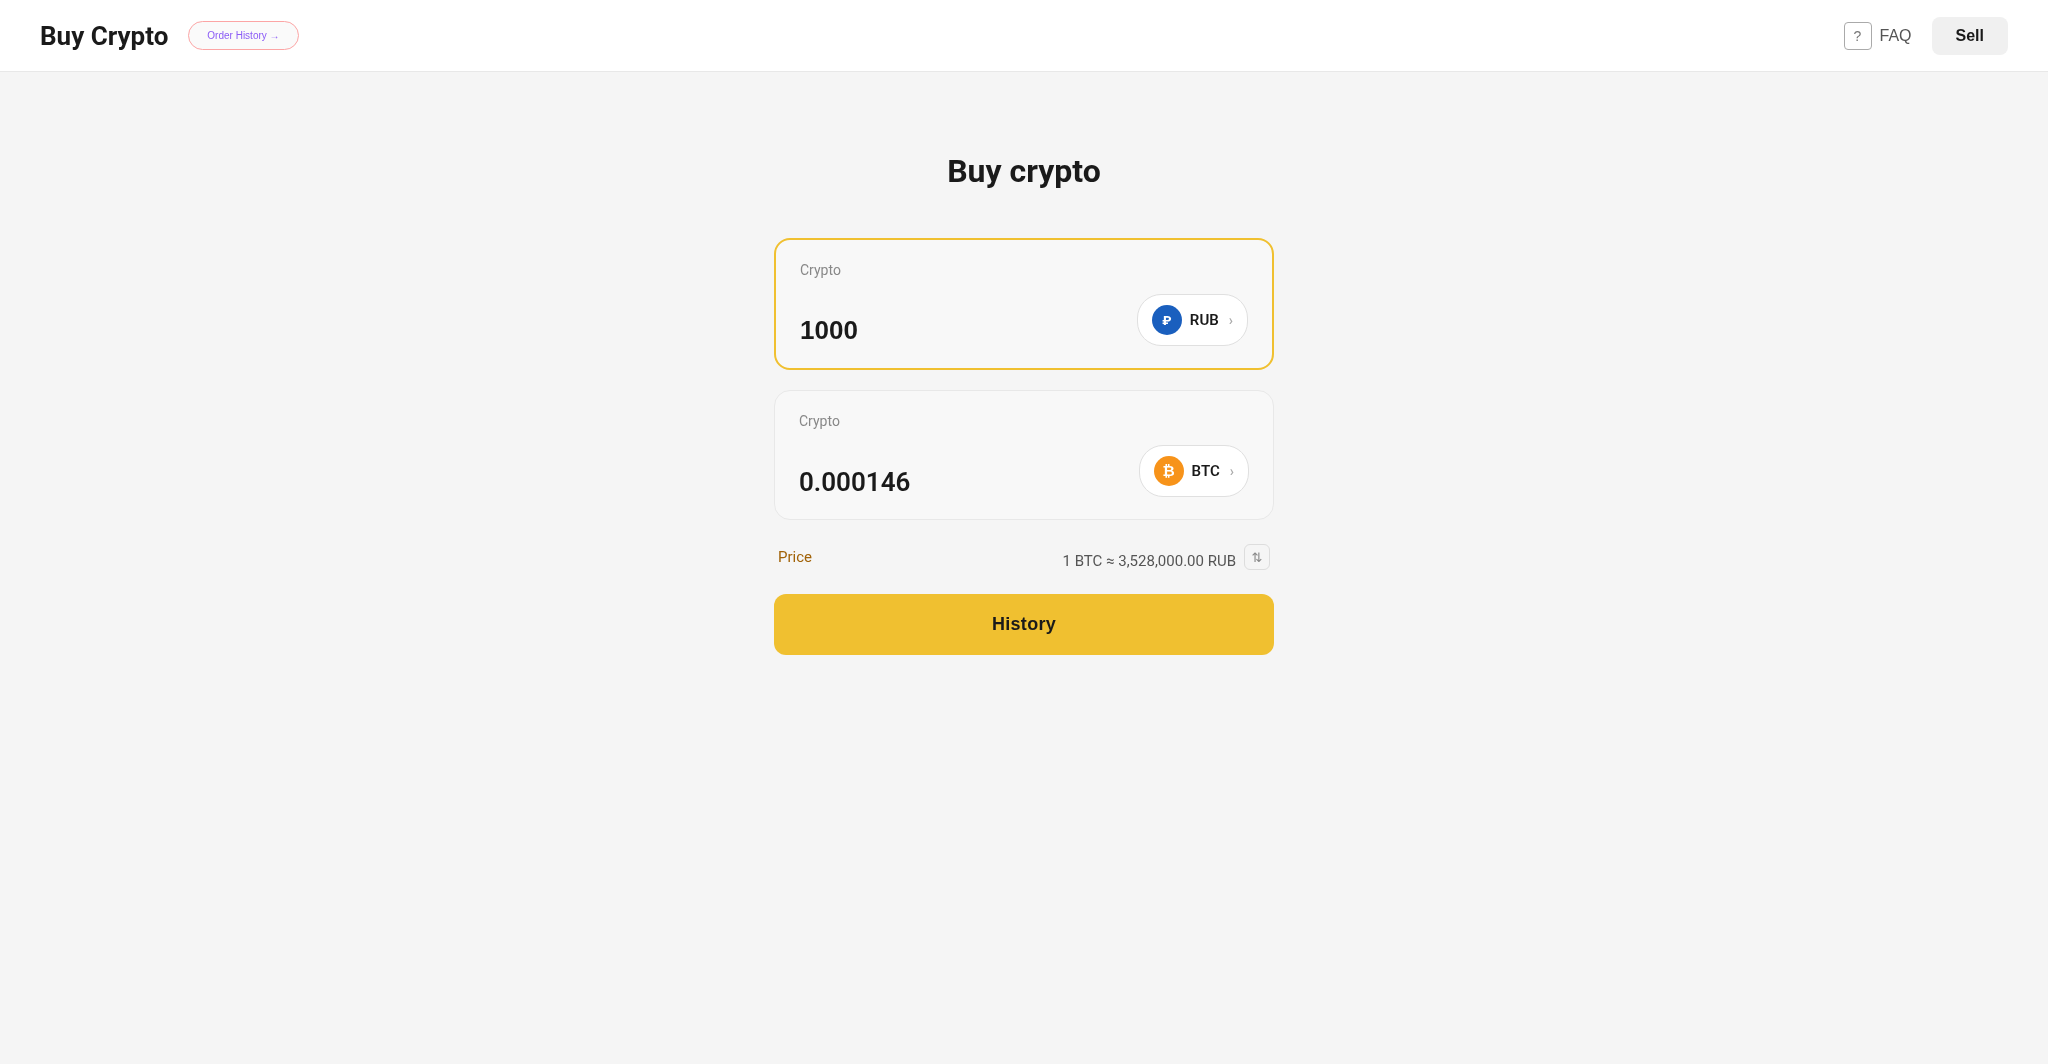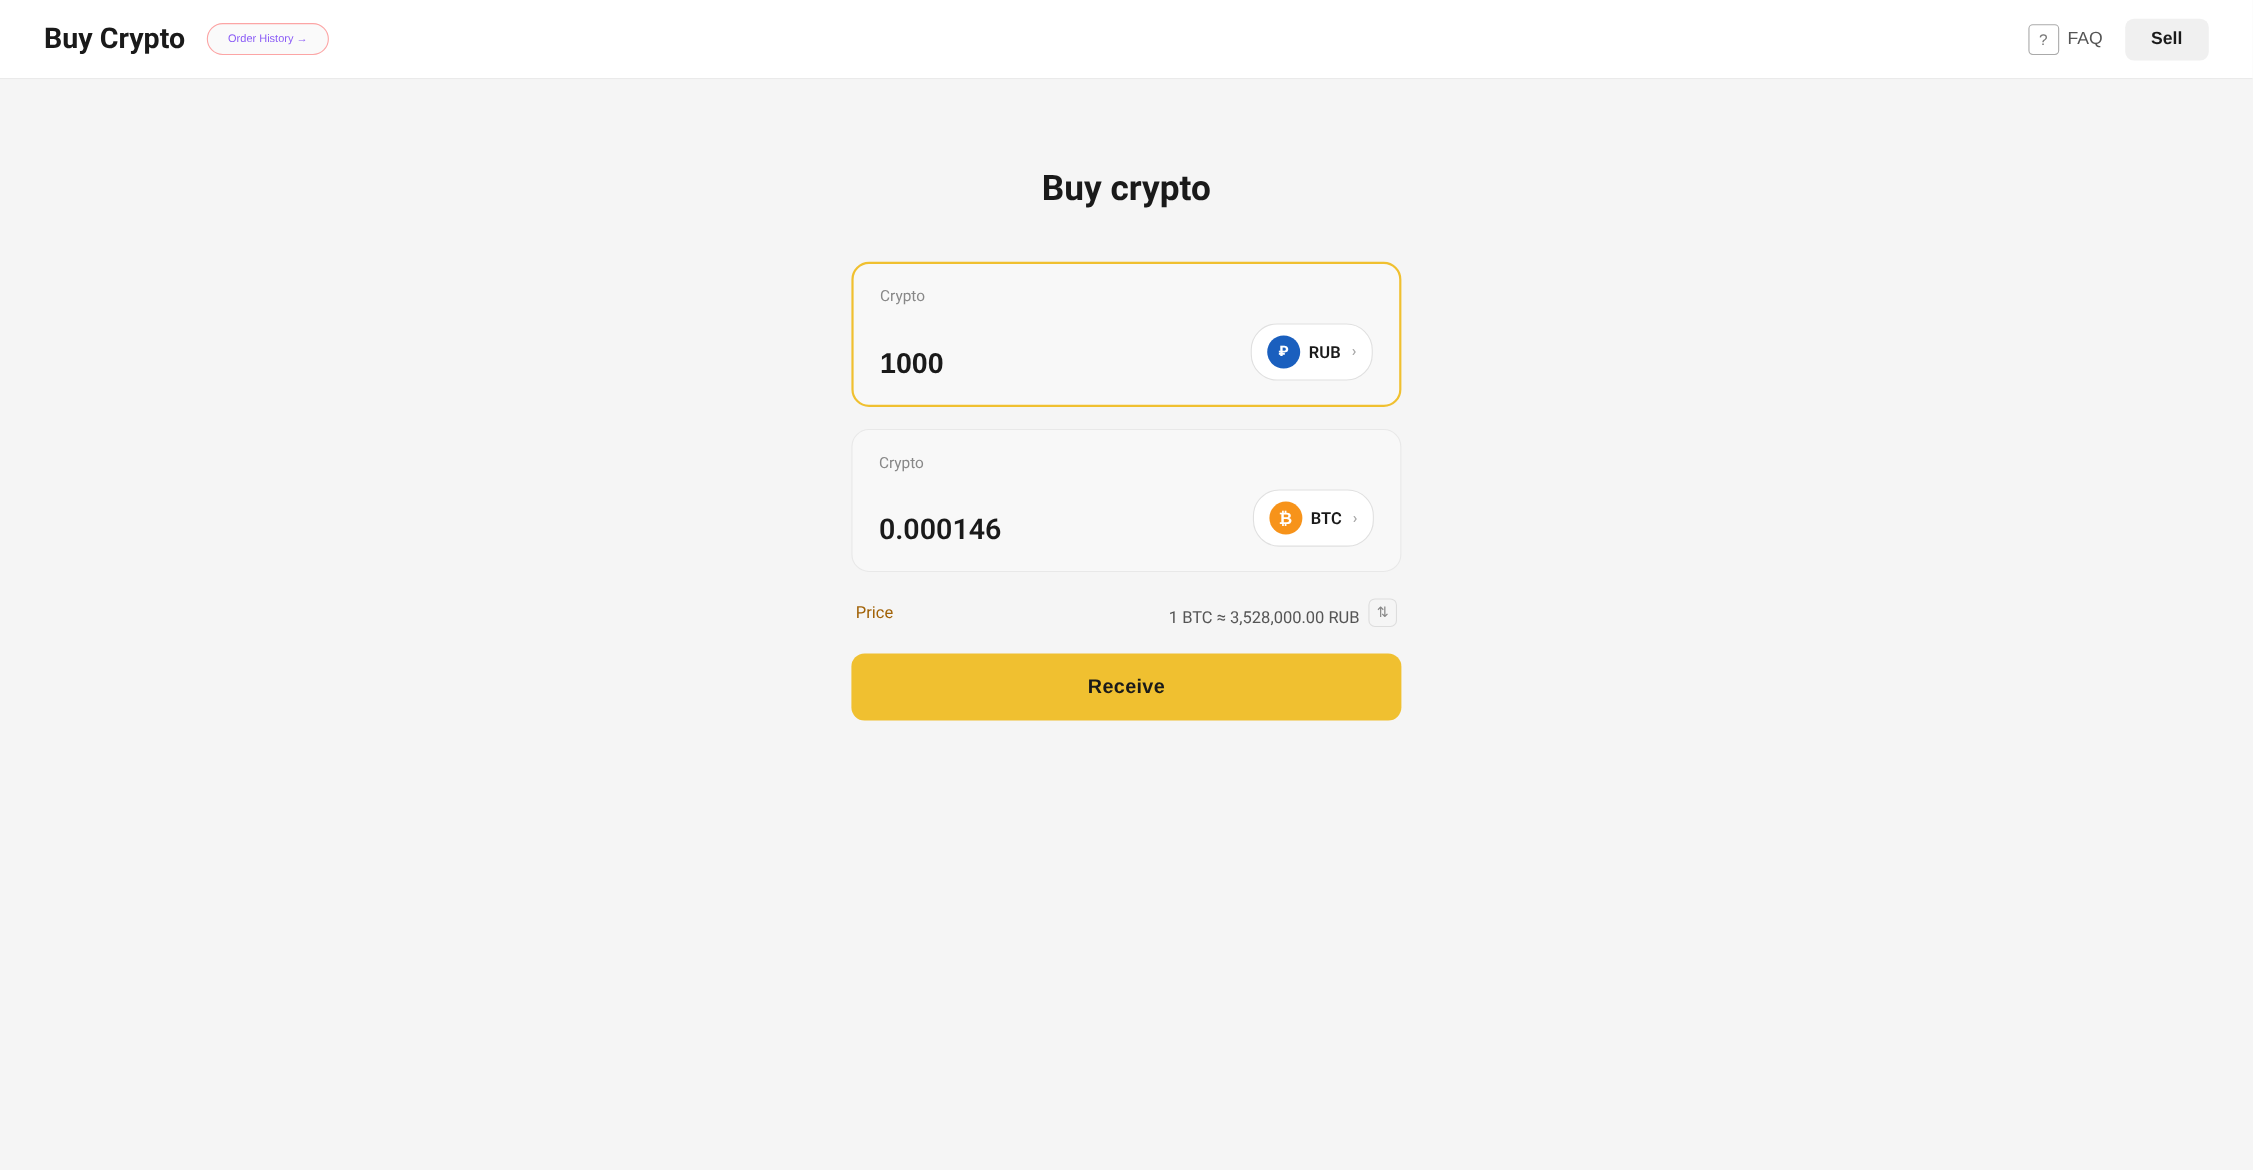--- a/index.html
+++ b/index.html
@@ -309,16 +309,16 @@
     </div>
 
     <div class="price-row">
       <span class="price-label">Price</span>
       <div class="price-value">
         <span>1 BTC ≈ 3,528,000.00 RUB</span>
         <div class="swap-icon">⇅</div>
       </div>
     </div>
 
-    <button class="continue-btn">Receive</button>
+    <button class="continue-btn">History</button>
 
   </div>
 </main>
 
 </body></html>

